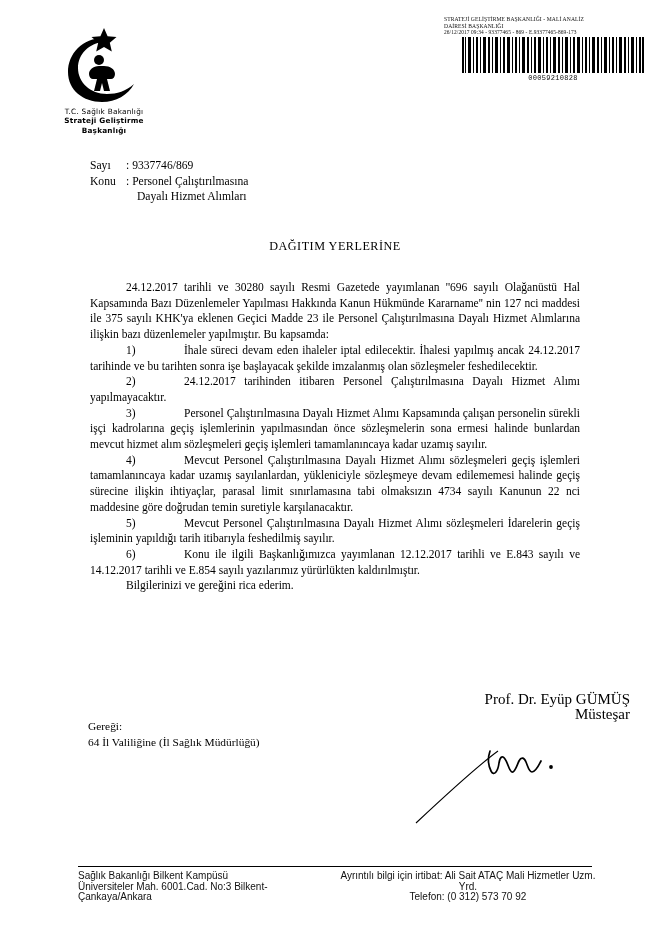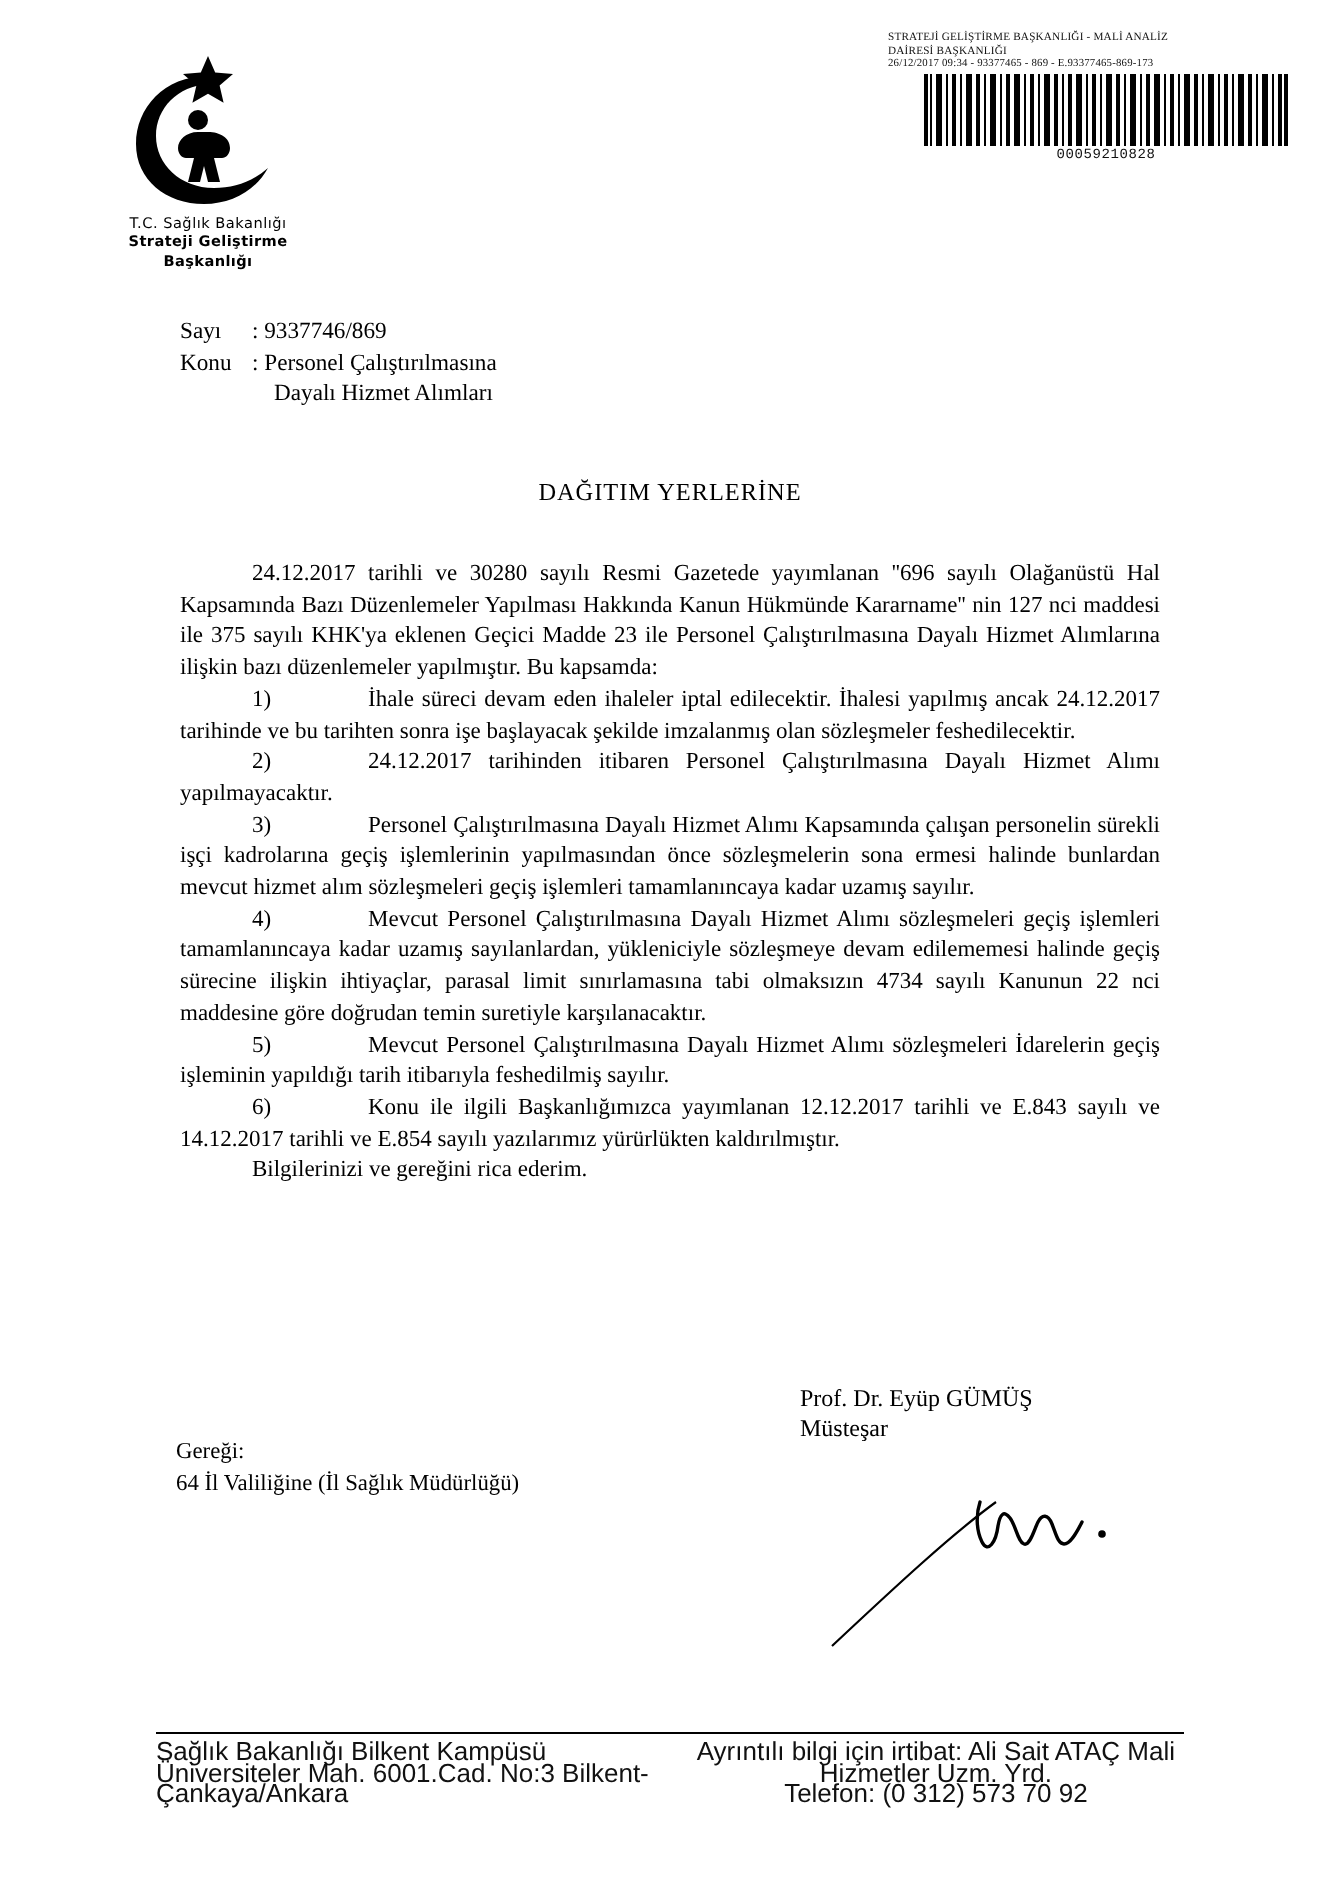--- a/index.html
+++ b/index.html
@@ -152,22 +152,22 @@
     text-indent: 0;
   }
   .p-num { text-indent: 36px; }
 
   
   .signature {
     position: absolute;
     left: 400px;
     top: 692px;
     width: 230px;
-    text-align: left;
-    font-size: 12px;
+    text-align: right;
+    font-size: 15px;
     line-height: 14.5px;
   }
   .sig-scribble {
     position: absolute;
     left: 378px;
     top: 715px;
     width: 200px;
     height: 110px;
     pointer-events: none;
   }
@@ -190,21 +190,21 @@
     border-top: 1px solid #000;
   }
   .footer {
     position: absolute;
     left: 78px;
     right: 62px;
     top: 871px;
     display: flex;
     justify-content: space-between;
     font-family: "Liberation Sans", sans-serif;
-    font-size: 13px;
+    font-size: 10px;
     line-height: 10.5px;
     color: #111;
   }
   .footer-left { text-align: left; }
   .footer-right { text-align: center; padding-right: 6px; }
 </style>
 </head>
 <body>
 
 <div id="page">

